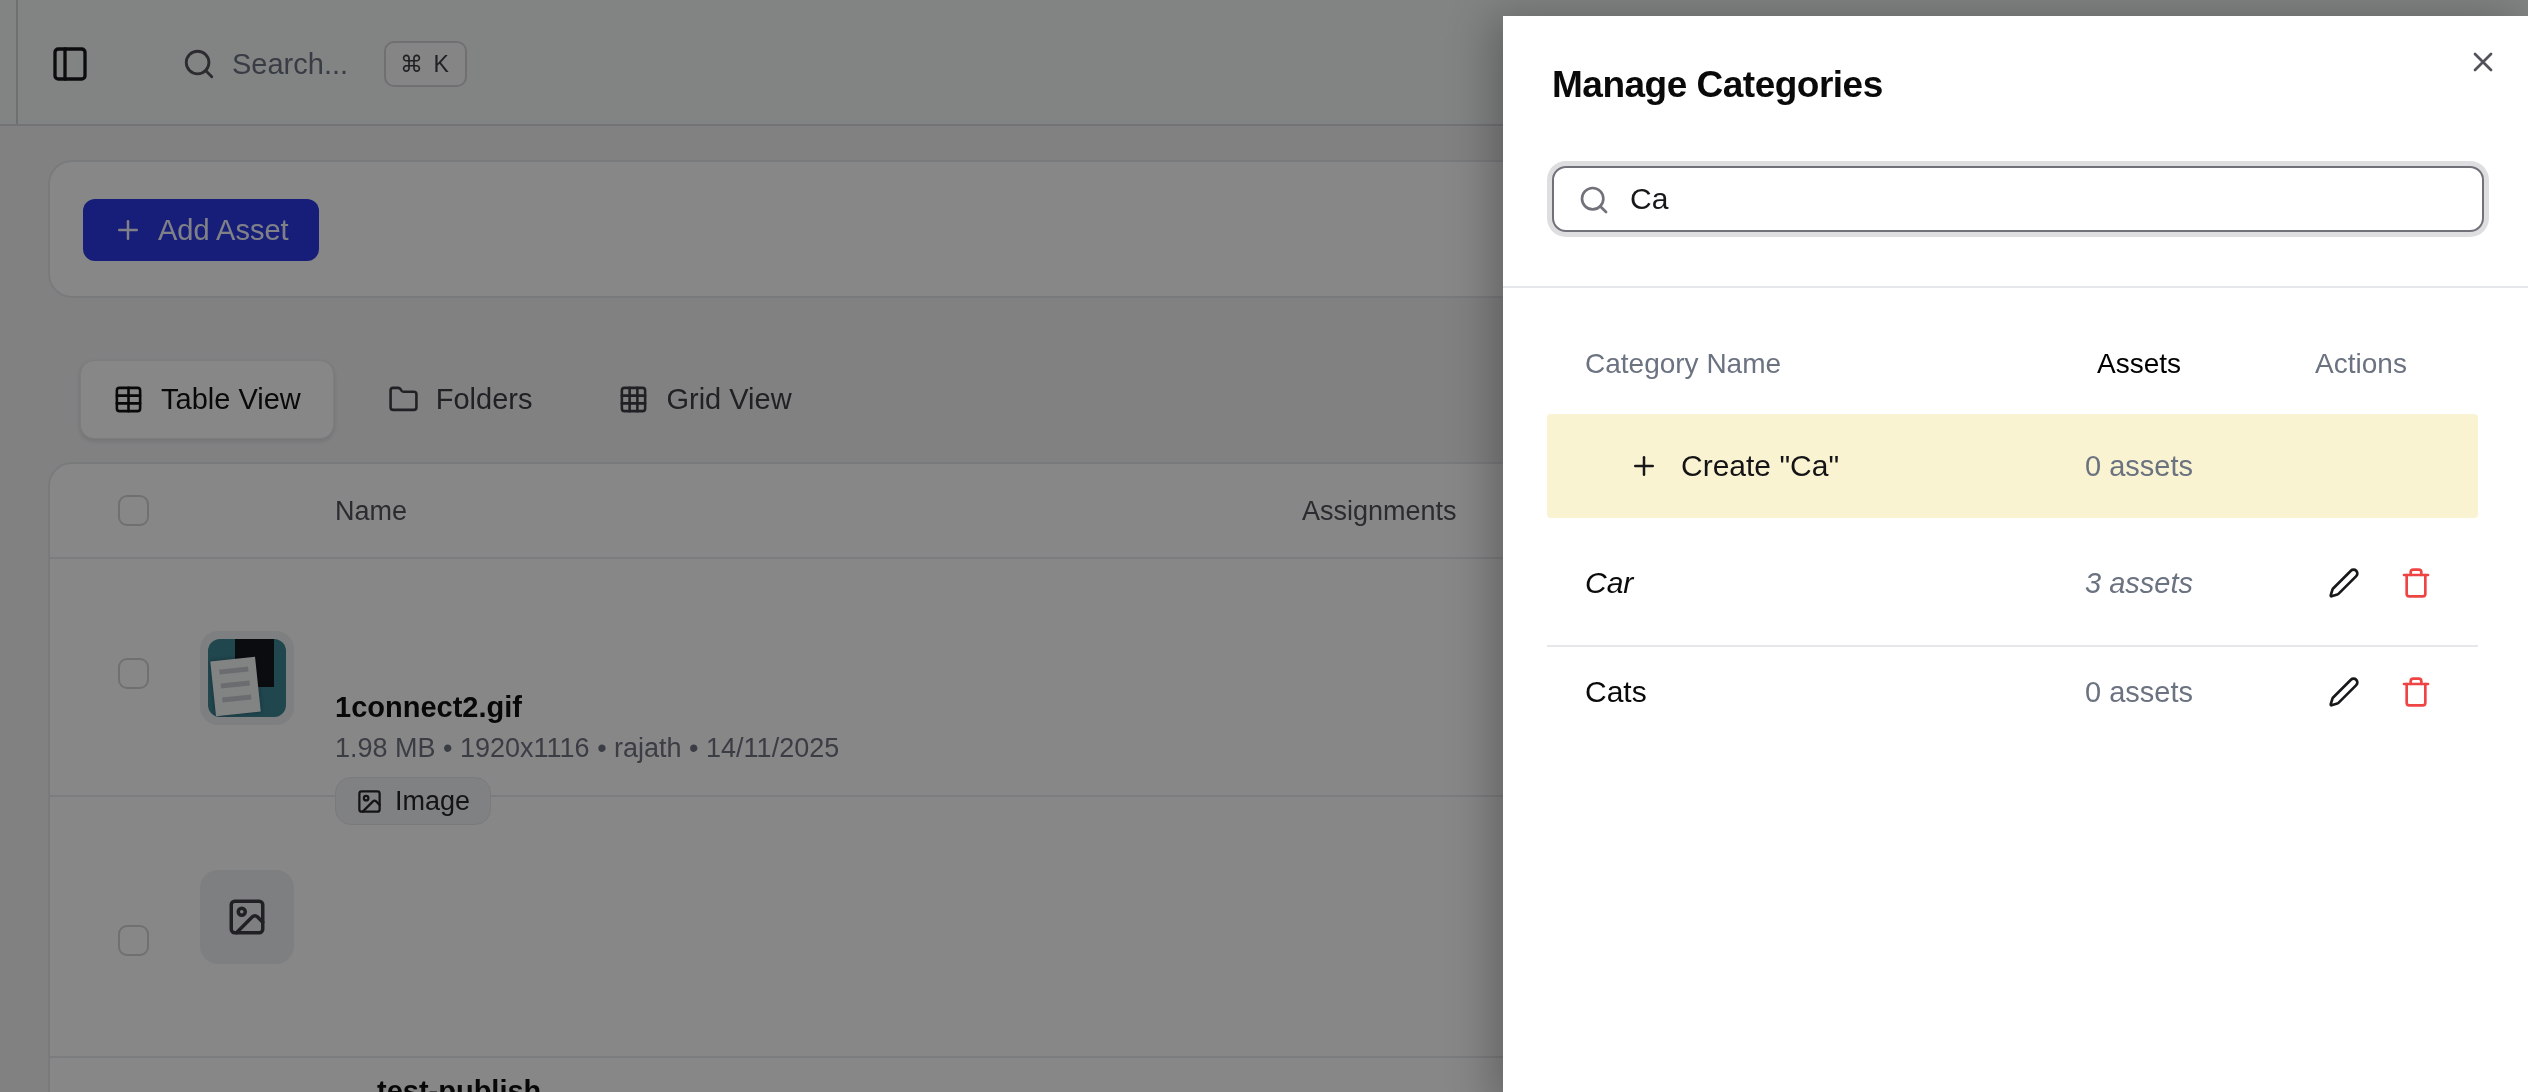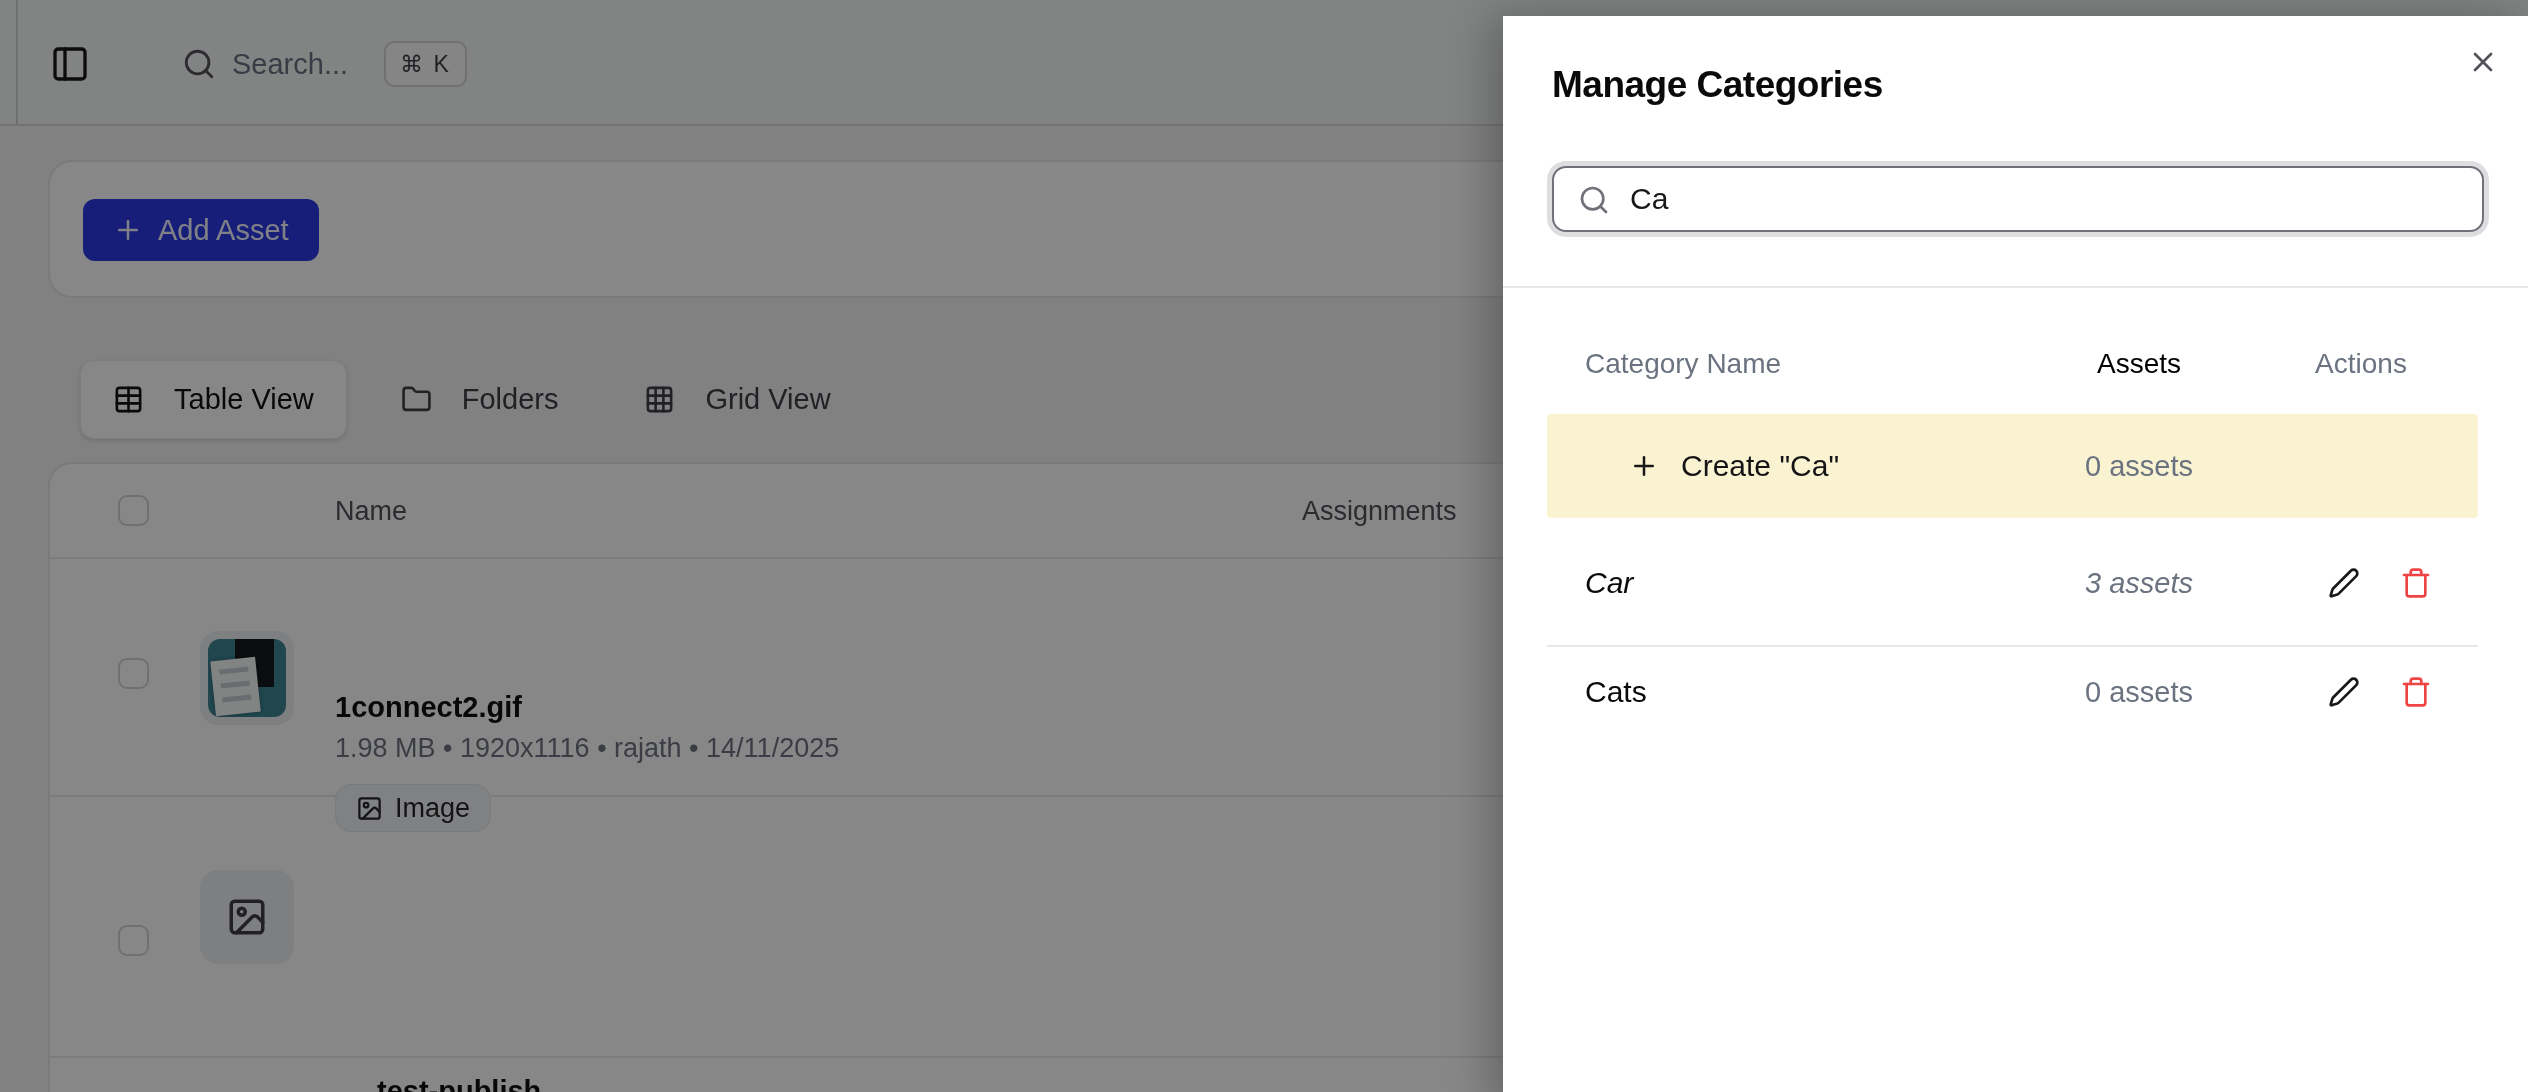--- a/index.html
+++ b/index.html
@@ -23,21 +23,21 @@
     min-width:76px; height:46px; padding:0 14px; border:2px solid #d4d4d8; border-radius:10px;
     font-size:23px; color:#3f3f46; letter-spacing:2px; background:#fbfbfc; }
 
   .card { position:absolute; background:#ffffff; border:2px solid #e5e7eb; border-radius:24px; }
   .card1 { left:48px; top:160px; width:2434px; height:138px; }
   .add-asset-btn { position:absolute; left:33px; top:37px; height:62px; padding:0 30px;
     display:flex; align-items:center; gap:15px; background:#2d39e5; color:#f1f3ff;
     border:none; border-radius:12px; font-size:29px; font-weight:500; cursor:pointer; }
 
   .tabs { position:absolute; left:80px; top:355px; height:88px; display:flex; align-items:center; }
-  .tab { display:flex; align-items:center; gap:30px; border:none; background:transparent;
+  .tab { display:flex; align-items:center; gap:17px; border:none; background:transparent;
     font-size:29px; color:#3f3f46; cursor:pointer; padding:22px 32px; border-radius:14px; }
   .tab.active { background:#ffffff; color:#111113; box-shadow:0 2px 5px rgba(0,0,0,.12);
     border:1px solid #ececee; }
   .tab + .tab { margin-left:22px; }
 
   .card2 { left:48px; top:462px; width:2434px; height:700px; border-radius:24px 24px 0 0; }
   .thead { position:absolute; left:0; top:0; width:100%; height:95px; border-bottom:2px solid #e8eaed; }
   .checkbox { position:absolute; width:31px; height:31px; border:2px solid #d4d4d8;
     border-radius:9px; background:#fff; cursor:pointer; }
   .cb-head { left:68px; top:31px; }
@@ -61,21 +61,21 @@
   .thumb-doc i { display:block; height:5px; background:#c9ccd1; margin:9px 8px 0 8px; }
   .thumb-placeholder { display:flex; align-items:center; justify-content:center;
     width:100%; height:100%; color:#3f3f46; }
   .a-name { position:absolute; left:285px; font-size:29px; font-weight:700; color:#101012; }
   .row1 .a-name { top:132px; } .row3 .a-name { left:327px; top:17px; }
   .a-meta { position:absolute; left:285px; font-size:27px; color:#6f7480; }
   .row1 .a-meta { top:174px; }
   .type-badge { position:absolute; left:285px; display:inline-flex; align-items:center; gap:12px;
     height:48px; padding:0 20px; background:#f1f3f5; border:1px solid #e5e7eb; border-radius:12px;
     font-size:27px; color:#27272a; }
-  .row1 .type-badge { top:225px;border-radius:16px; }
+  .row1 .type-badge { top:218px;border-radius:16px; }
 
   .overlay { position:absolute; inset:0; background:rgba(0,0,0,0.47); z-index:10; }
 
   
   .modal { position:absolute; left:1503px; top:0; width:1025px; height:1092px; background:#ffffff;
     z-index:20; box-shadow:-12px 0 40px rgba(0,0,0,.25);margin-top:16px; }
   .modal-close { left:954px; top:20px; width:52px; height:52px; display:flex;
     align-items:center; justify-content:center; color:#52525b; }
   .modal-title { position:absolute; left:49px; top:48px; font-size:37px; font-weight:700;
     color:#0a0a0a; letter-spacing:-0.5px; }

